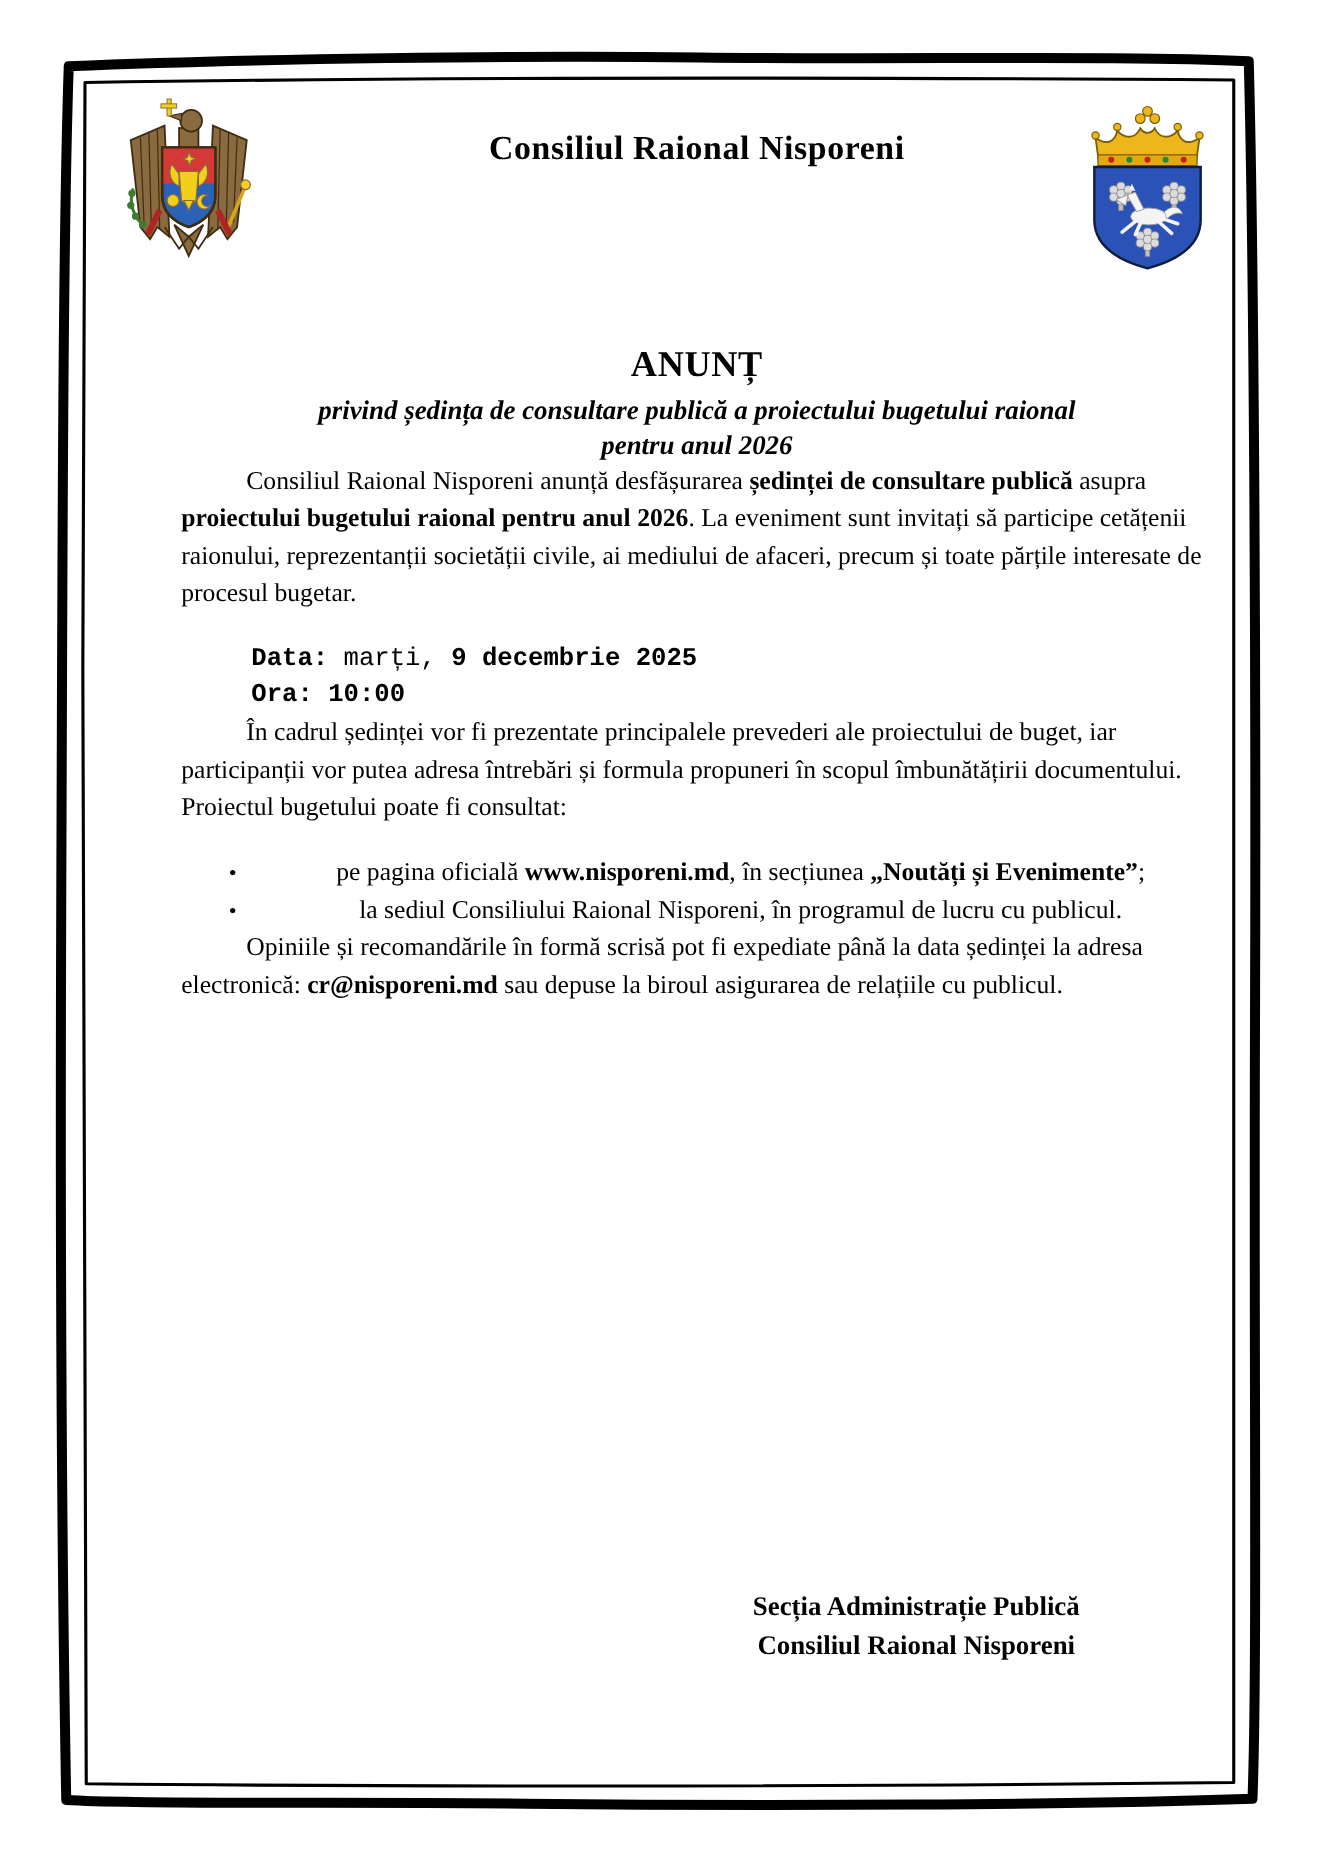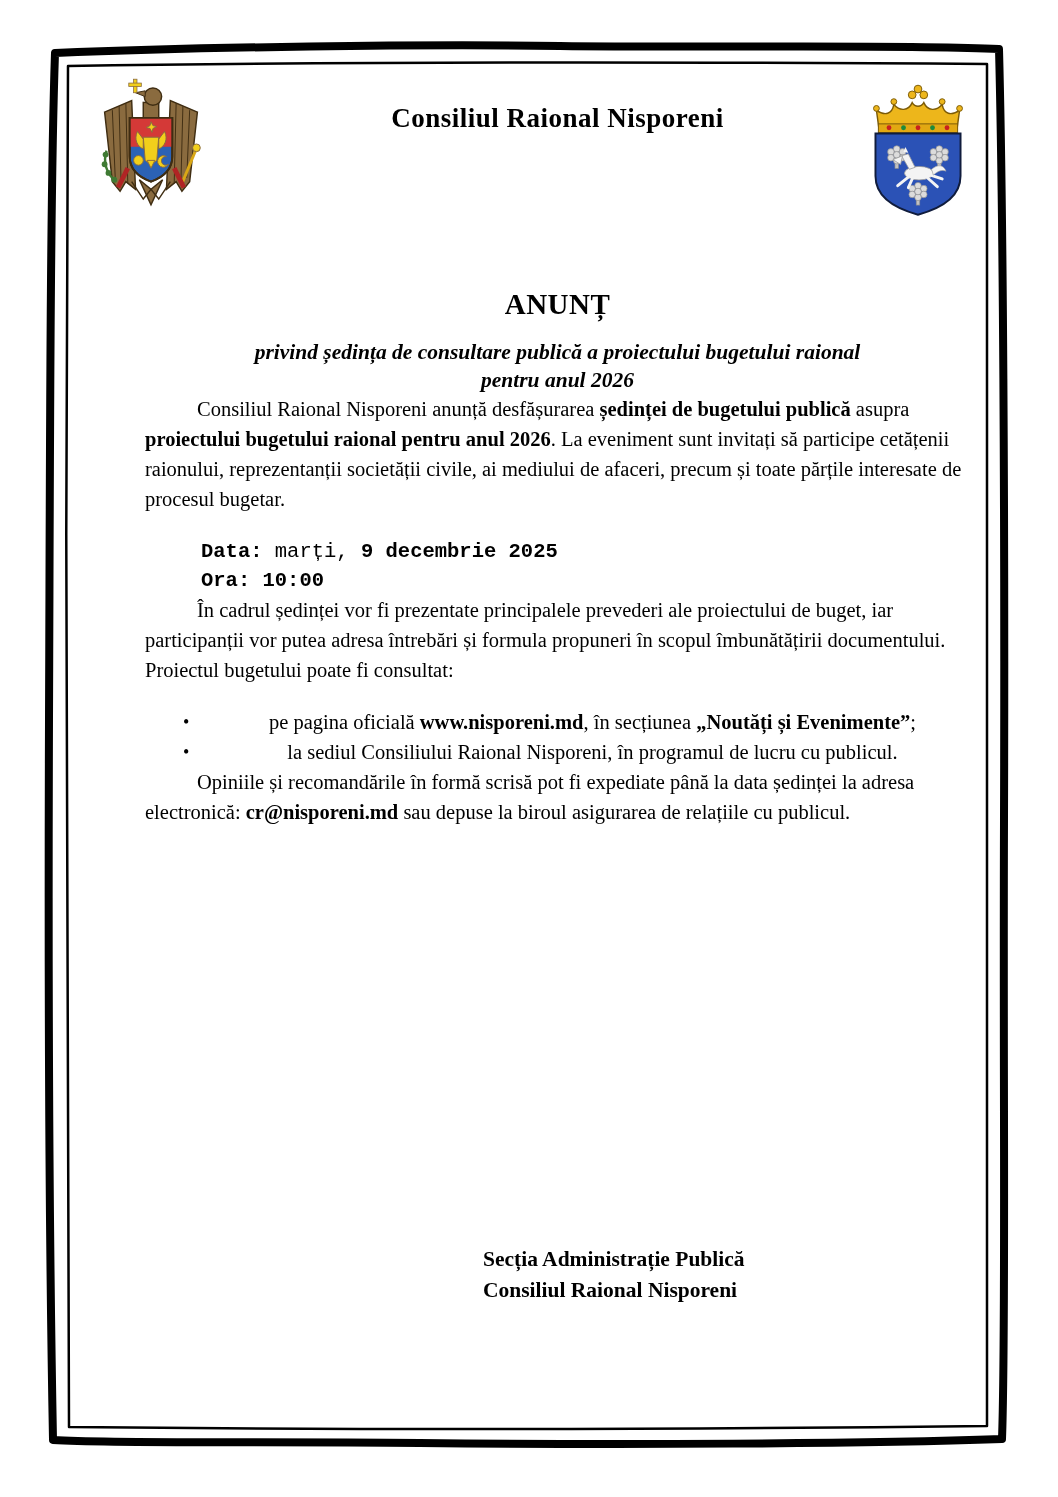--- a/index.html
+++ b/index.html
@@ -13,42 +13,42 @@
   .emblem-right{left:860px;top:80px;width:116px;height:138px;}
   .header-title{
     position:absolute;left:145px;top:103px;width:825px;
     text-align:center;font-size:27px;font-weight:bold;letter-spacing:0.5px;
   }
   .content{
     position:absolute;left:145px;top:270px;width:825px;
     font-size:20.5px;line-height:30px;text-align:left;
   }
   .doc-title{
-    margin:16px;text-align:center;font-size:29px;font-weight:bold;line-height:36px;letter-spacing:0.5px;
+    margin:4px;text-align:center;font-size:29px;font-weight:bold;line-height:36px;letter-spacing:0.5px;
   }
   .doc-subtitle{
     margin:4px 0 0 0;text-align:center;font-size:21.5px;font-weight:bold;font-style:italic;line-height:28px;font-family:Liberation Serif, serif;
   }
   .doc-subtitle span{display:block;}
   p.para{margin:0;}
   .indent{text-indent:52px;}
   .mt-intro{margin-top:26px;}
   .details{margin-top:24px;line-height:28.5px;font-family:Liberation Mono, monospace;}
   .details p{margin:0;padding-left:56px;}
   .mt-p2{margin-top:28px;}
   .consult{margin-top:26px;}
   ul.bullets{margin:22px 0 0 0;padding:0;list-style:none;}
   ul.bullets li{position:relative;padding-left:70px;margin:0;text-align:center;}
   ul.bullets li::before{
     content:"•";position:absolute;left:38px;top:0;font-size:18px;
   }
   .mt-p3{margin-top:24px;}
   .mt-p4{margin-top:22px;}
   .signature{
-    position:absolute;right:75px;top:1244px;width:500px;text-align:left;
+    position:absolute;right:75px;top:1270px;width:500px;text-align:center;
     font-weight:bold;font-size:21.5px;line-height:31px;
   }
   b{font-weight:bold;}
 </style>
 </head>
 <body>
 
 <svg class="frame-svg" width="1058" height="1497" viewBox="0 0 1058 1497">
   <path d="M55,53 C200,47 420,44 560,46 C720,48 900,44 999,49
            C1003,200 1005,520 1004,820 C1003,1100 1006,1330 1002,1439
@@ -193,21 +193,21 @@
 
 <div class="content">
 
   <h1 class="doc-title">ANUNȚ</h1>
 
   <div class="doc-subtitle">
     <span>privind ședința de consultare publică a proiectului bugetului raional</span>
     <span>pentru anul 2026</span>
   </div>
 
-  <p class="para indent mt-intro"><span>Consiliul Raional Nisporeni anunță desfășurarea </span><b>ședinței de bugetului publică</b><span> asupra </span><b>proiectului bugetului raional pentru anul 2026</b><span>. La eveniment sunt invitați să participe cetățenii raionului, reprezentanții societății civile, ai mediului de afaceri, precum și toate părțile interesate de procesul bugetar.</span></p>
+  <p class="para indent mt-intro"><span>Consiliul Raional Nisporeni anunță desfășurarea </span><b>ședinței de consultare publică</b><span> asupra </span><b>proiectului bugetului raional pentru anul 2026</b><span>. La eveniment sunt invitați să participe cetățenii raionului, reprezentanții societății civile, ai mediului de afaceri, precum și toate părțile interesate de procesul bugetar.</span></p>
 
   <div class="details">
     <p><b>Data:</b><span> marți, </span><b>9 decembrie 2025</b></p>
     <p><b>Ora: 10:00</b></p>
   </div>
 
   <p class="para indent mt-p2">În cadrul ședinței vor fi prezentate principalele prevederi ale proiectului de buget, iar participanții vor putea adresa întrebări și formula propuneri în scopul îmbunătățirii documentului.</p>
 
   <p class="para consult">Proiectul bugetului poate fi consultat:</p>
 

